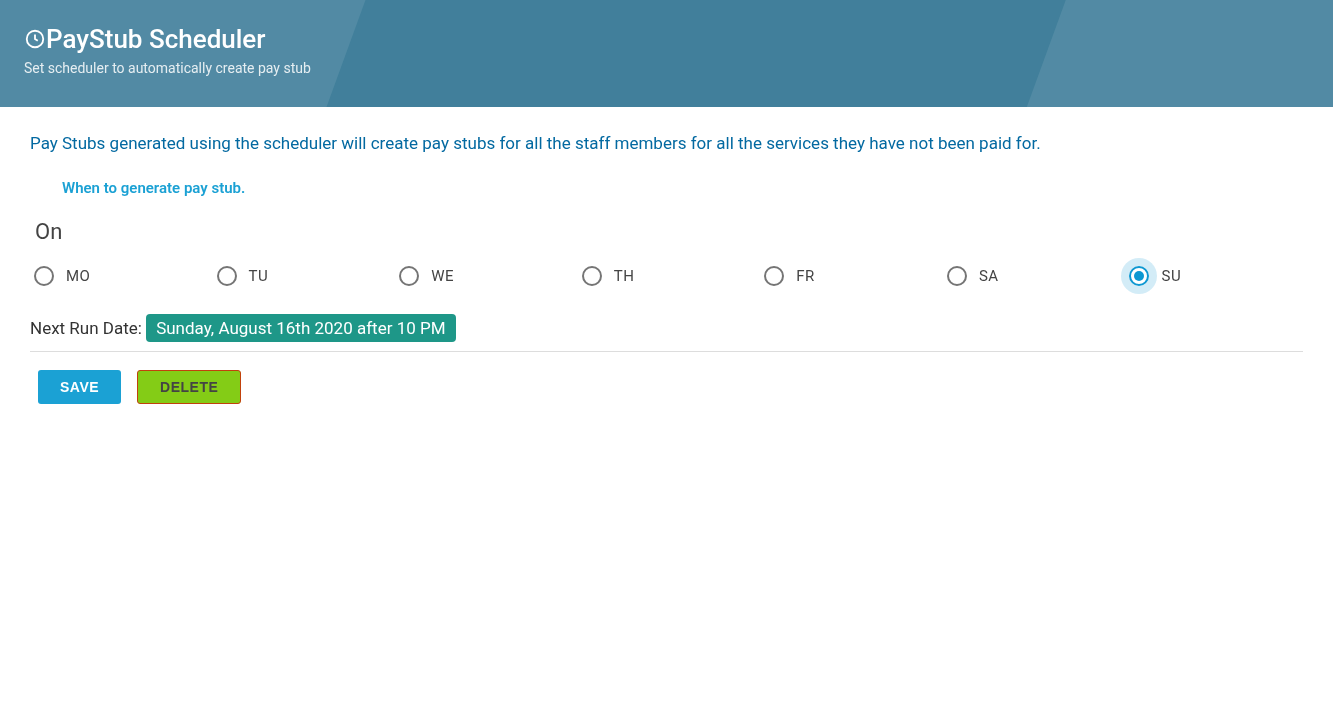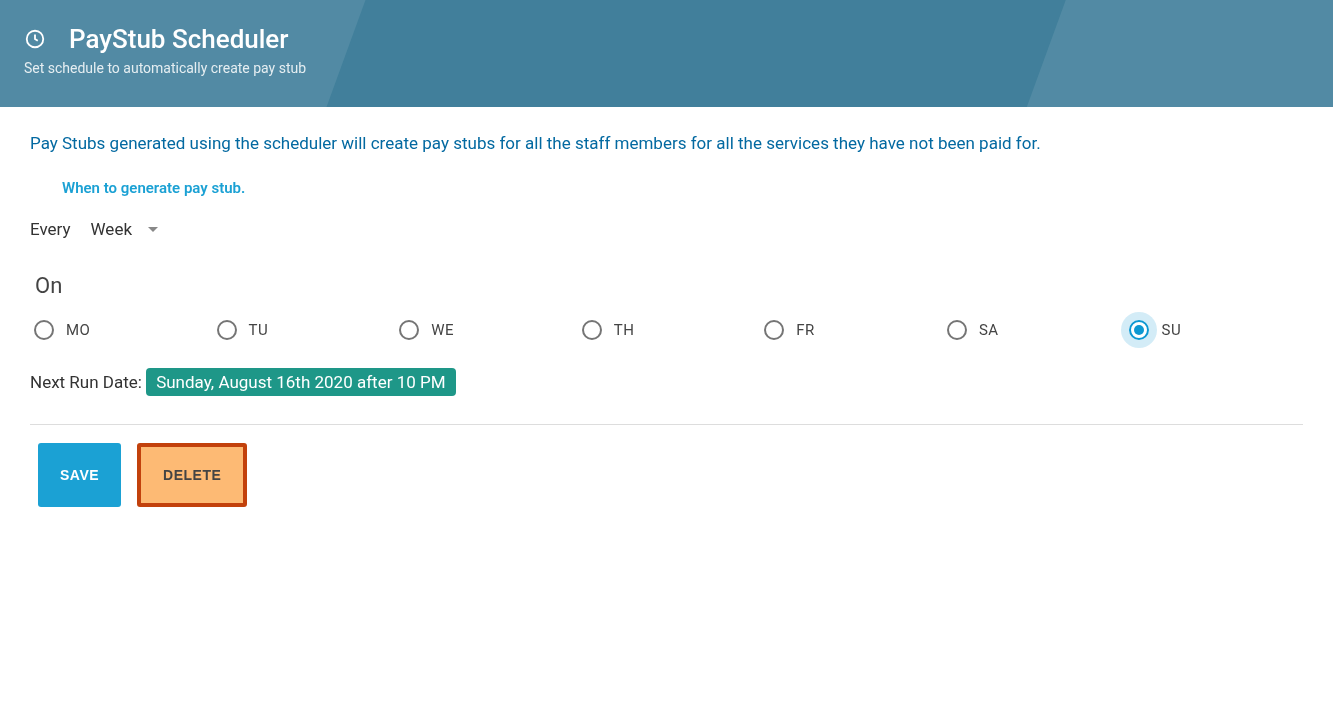--- a/index.html
+++ b/index.html
@@ -40,21 +40,20 @@
   background: rgba(255,255,255,0.09);
   transform: skewX(-20deg);
   pointer-events: none;
 }
 .header-title-row {
   display: flex;
   align-items: center;
   color: #fff;
   position: relative;
   z-index: 2;
-  gap: 23px;
 }
 .header-title-row .clock-icon svg {
   width: 22px;
   height: 22px;
   display: block;
 }
 .header-title {
   font-size: 26px;
   font-weight: 500;
   color: #fff;
@@ -151,88 +150,81 @@
   border-radius: 50%;
 }
 .day-label {
   font-size: 15px;
   color: #444;
   letter-spacing: 0.5px;
 }
 .next-run-row {
   font-size: 17px;
   color: #333;
-  margin-bottom: 28px;
+  margin-bottom: 9px;
 }
 .next-run-badge {
   background: #1e9788;
   color: #fff;
   padding: 4px 10px;
   border-radius: 4px;
   font-size: 17px;
   display: inline-block;
 }
 .divider {
   border: none;
   border-top: 1px solid #ddd;
   margin-bottom: 18px;
 }
 .button-row {
   display: flex;
   gap: 16px;
   padding-left: 8px;
 }
 .btn {
-  padding: 20px 22px;
+  padding: 8px 22px;
   font-size: 14px;
   font-weight: 600;
   letter-spacing: 0.5px;
   border-radius: 3px;
   cursor: pointer;
   border: none;
   text-transform: uppercase;
 }
 .btn-primary {
   background: #1ba1d4;
   color: #fff;
 }
 .btn-secondary {
-  background: #fdba74;
+  background: #84cc16;
   color: #444;
-  border: 4px solid #c2410c;
+  border: 1px solid #c2410c;
 }
 </style>
 </head>
 <body>
 
 <div class="header">
   <div class="header-title-row">
     <span class="clock-icon">
       <svg viewBox="0 0 24 24" fill="none" stroke="#fff" stroke-width="2">
         <circle cx="12" cy="12" r="9"></circle>
         <path d="M12 7v5l3 2"></path>
       </svg>
     </span>
     <span class="header-title">PayStub Scheduler</span>
   </div>
-  <div class="header-subtitle">Set schedule to automatically create pay stub</div>
+  <div class="header-subtitle">Set scheduler to automatically create pay stub</div>
 </div>
 
 <div class="content">
   <p class="description">Pay Stubs generated using the scheduler will create pay stubs for all the staff members for all the services they have not been paid for.</p>
 
   <div class="section-label">When to generate pay stub.</div>
 
-  <div class="freq-row">
-    <span class="freq-label">Every</span>
-    <div class="dropdown">
-      <span>Week</span>
-      <span class="caret"></span>
-    </div>
-  </div>
 
   <div class="on-label">On</div>
 
   <div class="days-row">
     <label class="day-option">
       <span class="radio"></span>
       <span class="day-label">MO</span>
     </label>
     <label class="day-option">
       <span class="radio"></span>

